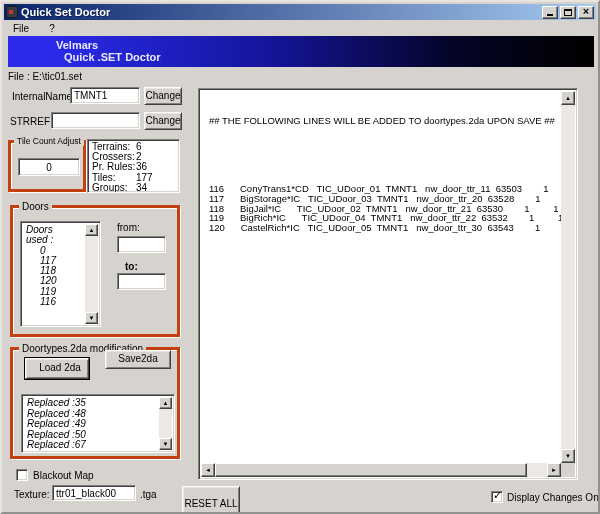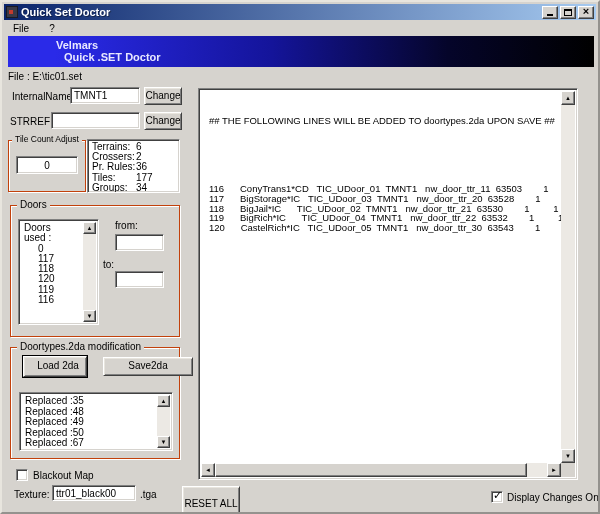--- a/index.html
+++ b/index.html
@@ -53,21 +53,21 @@
     background:#d6d3ce;
     border:1px solid; border-color:#fff #404040 #404040 #fff;
     box-shadow:inset 1px 1px 0 #e8e5de, inset -1px -1px 0 #808080;
     display:flex; align-items:center; justify-content:center;
     font-size:10px; color:#000; text-align:center; line-height:1.05;
   }
   .btn.focused { outline:1px solid #000; }
   .btn.disabled { color:#808080; text-shadow:1px 1px 0 #fff; }
   .groupbox {
     position:absolute;
-    border:1px solid #c2410c;
+    border:3px solid #c2410c;
     box-shadow:inset 1px 1px 0 #fff, 1px 1px 0 #fff;
   }
   .legend { position:absolute; top:-7px; left:6px; background:#d6d3ce; padding:0 3px; font-size:10px; white-space:nowrap; }
   input.field {
     position:absolute; background:#fff;
     border:1px solid; border-color:#808080 #fff #fff #808080;
     box-shadow:inset 1px 1px 0 #404040, inset -1px -1px 0 #d6d3ce;
     font-family:"Liberation Sans","DejaVu Sans",sans-serif; font-size:10px; padding:0 3px; color:#000;
   }
   .lbl { position:absolute; font-size:10px; white-space:nowrap; }
@@ -81,42 +81,42 @@
   
   .grp-tile { left:6px; top:138px; width:78px; height:52px; }
   .grp-tile .legend { font-size:8.5px; left:3px; }
   .in-tile { left:7px; top:15px; width:62px; height:18px; position:absolute; text-align:center; }
   
   .stats-box { position:absolute; left:85px; top:137px; width:93px; height:54px; padding:2px 0 0 4px; overflow:hidden; }
   .stats-row { display:flex; line-height:10.2px; font-size:10px; }
   .stats-row .sl { min-width:44px; }
   
   .listbox { position:absolute; overflow:hidden; }
-  .lb-inner { position:absolute; left:2px; top:2px; bottom:2px; right:15px; overflow:hidden; font-size:10px; line-height:10.3px; padding:1px 12px 0 3px; }
+  .lb-inner { position:absolute; left:2px; top:2px; bottom:2px; right:15px; overflow:hidden; font-size:10px; line-height:10.3px; padding:1px 12px 0 3px;font-style:italic; }
   .vscroll { position:absolute; top:2px; bottom:2px; right:2px; width:13px; background:#ece9e4; }
   .sb-btn {
     position:absolute; left:0; width:13px; height:12px; background:#d6d3ce;
     border:1px solid; border-color:#fff #404040 #404040 #fff;
     box-shadow:inset -1px -1px 0 #808080;
     display:flex; align-items:center; justify-content:center; font-size:6px; color:#000;
   }
   .sb-up { top:0; } .sb-down { bottom:0; }
   
   .grp-doors { left:8px; top:203px; width:170px; height:132px; }
   .doors-list { left:7px; top:13px; width:81px; height:106px; }
   .doors-list .lb-inner div + div { padding-left:14px; }
   .lbl-from { left:104px; top:14px; position:absolute; }
   .in-from  { left:104px; top:28px; width:49px; height:17px; position:absolute; }
-  .lbl-to   { left:92px; top:53px; position:absolute; }
+  .lbl-to   { left:112px; top:53px; position:absolute;font-weight:bold; }
   .in-to    { left:104px; top:65px; width:49px; height:17px; position:absolute; }
   .btn-replace { position:absolute; left:104px; top:96px; width:54px; height:29px; flex-direction:column; }
   
   .grp-2da { left:8px; top:345px; width:170px; height:112px; }
   .btn-load { position:absolute; left:12px; top:8px; width:64px; height:21px;padding-left:6px; }
-  .btn-save { position:absolute; left:92px; top:9px; width:90px; height:19px;text-align:center; }
+  .btn-save { position:absolute; left:92px; top:0; width:66px; height:19px;text-align:center; }
   .replaced-list { left:8px; top:44px; width:154px; height:59px; }
   .rp-row { display:flex; line-height:10.6px; }
   .rp-row .rl { min-width:47px; }
   
   .checkbox-box {
     width:12px; height:12px; background:#fff; position:absolute;
     border:1px solid; border-color:#808080 #fff #fff #808080;
     box-shadow:inset 1px 1px 0 #404040, inset -1px -1px 0 #d6d3ce;
   }
   .checkbox-box .mark { visibility:hidden; position:absolute; left:1px; top:-3px; font-size:11px; font-weight:bold; }

